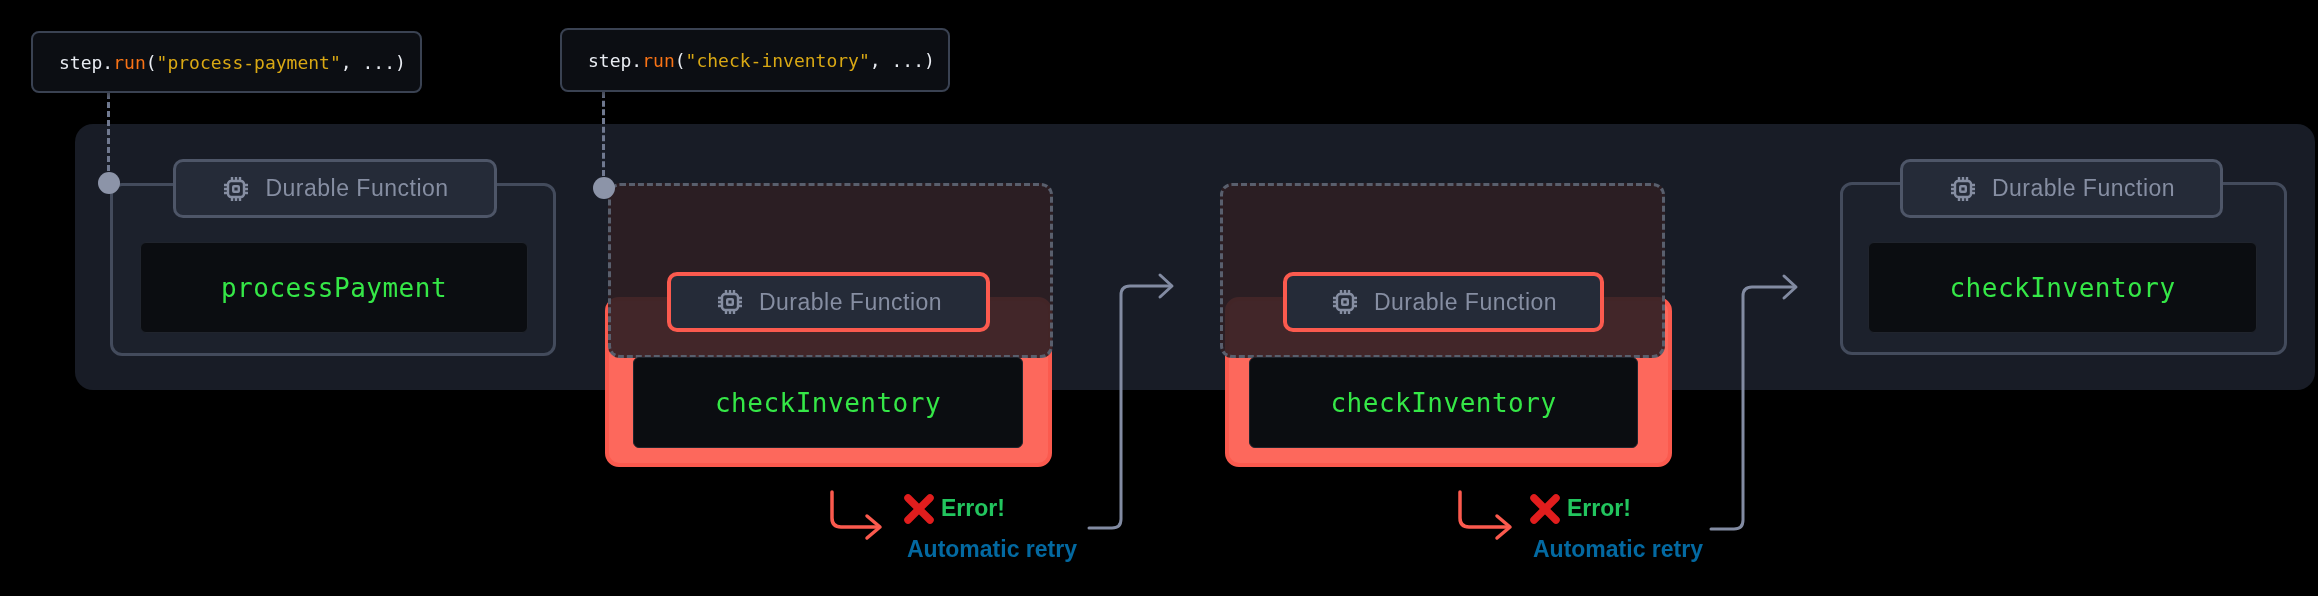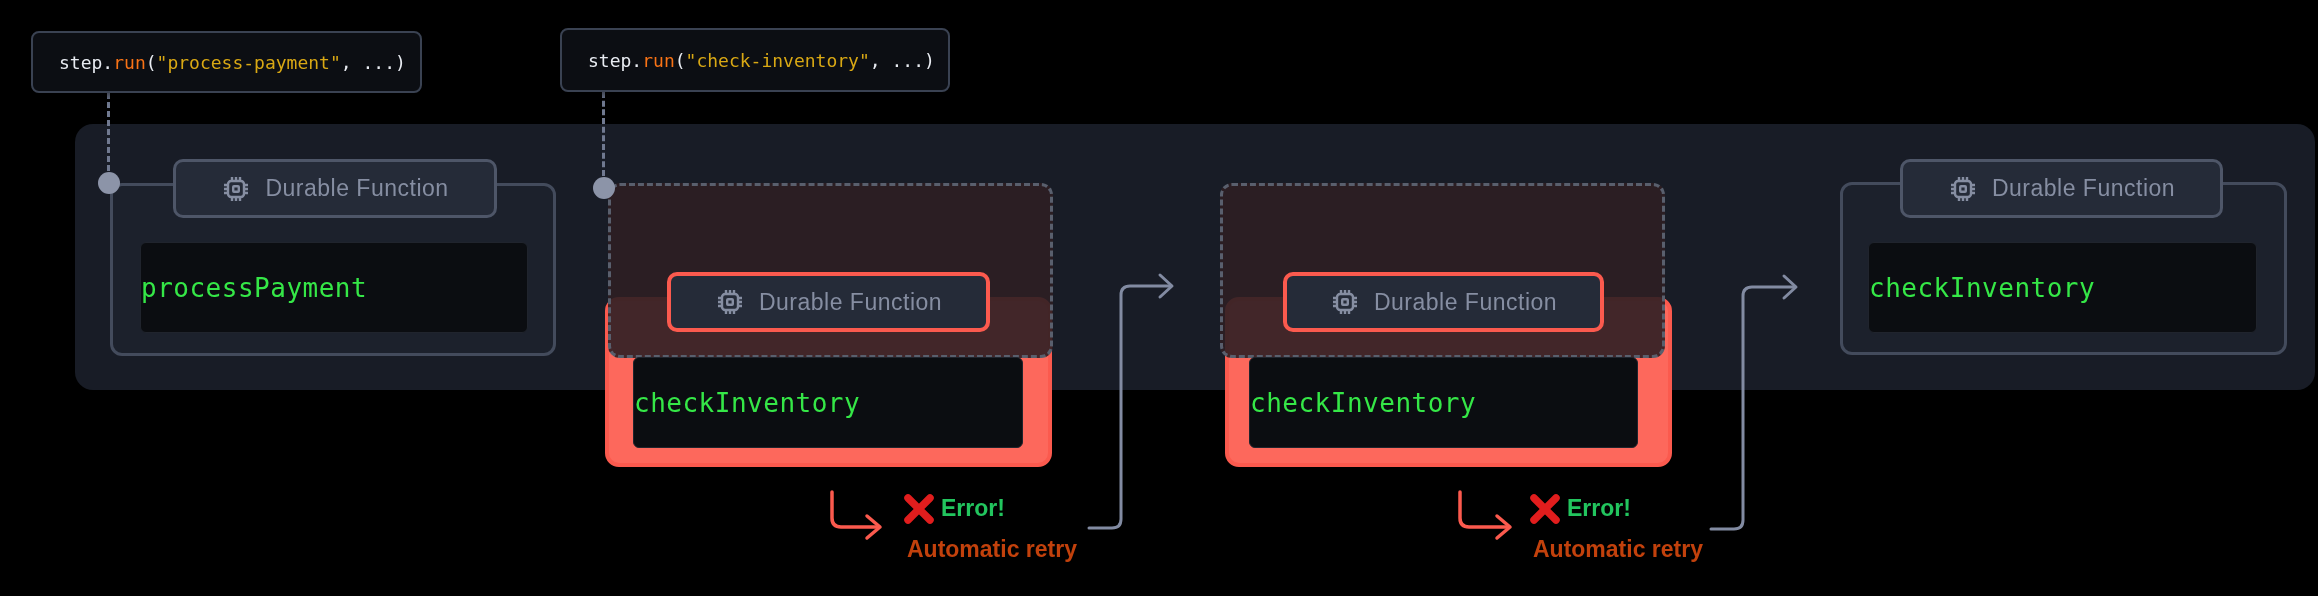--- a/index.html
+++ b/index.html
@@ -30,26 +30,26 @@
   .dashed-box{position:absolute;background:rgba(45,31,35,0.9);border:3px dashed #595f6d;border-radius:12px;z-index:4;box-sizing:border-box;}
   .badge{
     position:absolute;z-index:5;background:#252b38;border:3px solid #4e5668;border-radius:10px;
     display:flex;align-items:center;justify-content:center;gap:14px;
     color:#868ea2;font-size:23px;font-weight:500;letter-spacing:.5px;box-sizing:border-box;
   }
   .badge.red{border:4px solid #fb5a4e;}
   .cpu{flex:0 0 auto;color:#868ea2;}
   .code-box{
     position:absolute;z-index:5;background:#0b0d11;border:1px solid #20242d;border-radius:6px;
-    display:flex;align-items:center;box-sizing:border-box;
+    display:flex;align-items:center;justify-content:center;box-sizing:border-box;
     font-family:"DejaVu Sans Mono",monospace;font-size:26px;color:#35e747;letter-spacing:.5px;
   }
   
   .err-title{position:absolute;z-index:7;font-size:23px;font-weight:bold;color:#22c55e;}
-  .err-sub{position:absolute;z-index:7;font-size:23px;font-weight:bold;color:#c2410c;}
+  .err-sub{position:absolute;z-index:7;font-size:23px;font-weight:bold;color:#0369a1;}
 </style>
 </head>
 <body>
 
 <div class="canvas">
 
   <div class="band"></div>
 
   <svg class="arrow-layer" viewBox="0 0 2318 596" width="2318" height="596">
 

